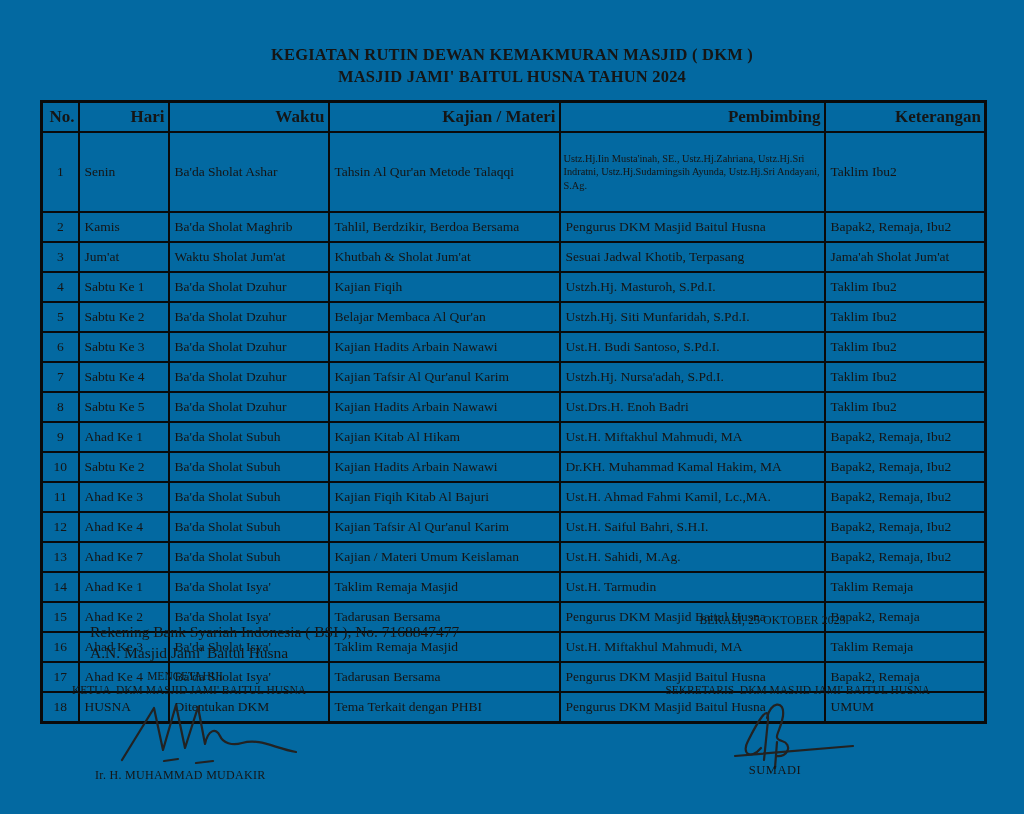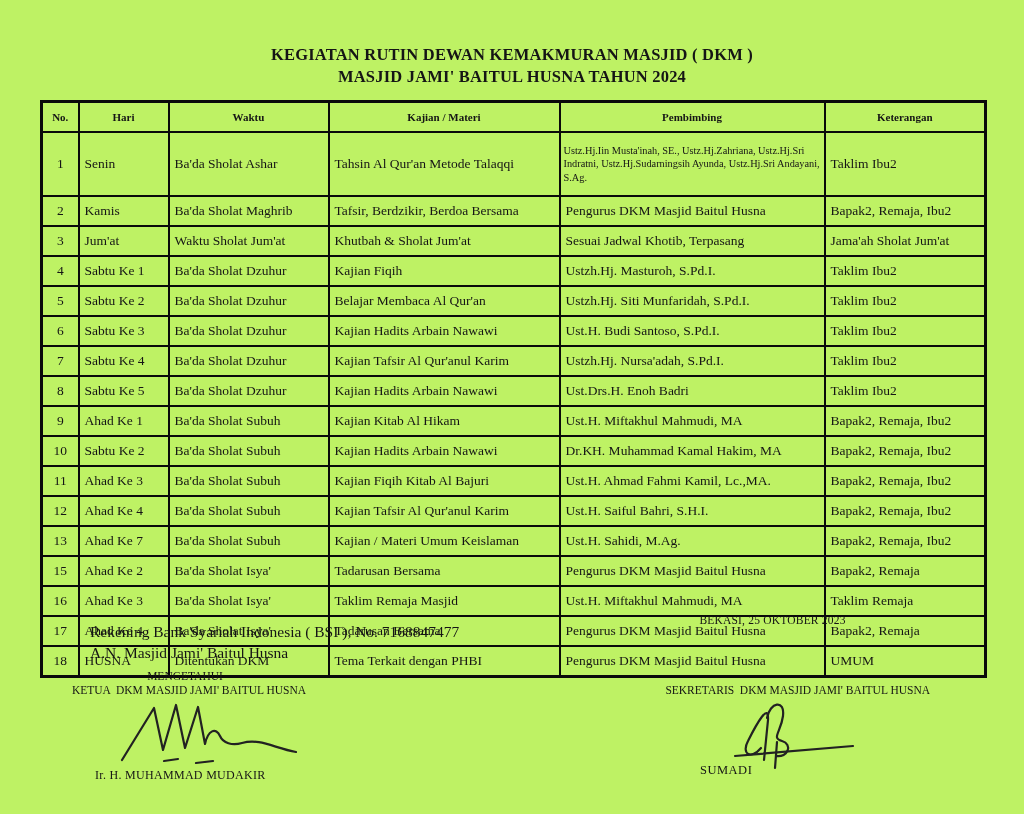--- a/index.html
+++ b/index.html
@@ -1,42 +1,42 @@
 <!DOCTYPE html>
 <html><head>
 <meta charset="utf-8">
 <style>
   html,body{margin:0;padding:0;background:#e8e8e8;}
   .page{
     position:relative;width:1024px;height:814px;margin:0 auto;
-    background:#bef264;color:#151515;
+    background:#0369a1;color:#151515;
     font-family:"Liberation Serif","DejaVu Serif",serif;
     overflow:hidden;
   }
   .title-block{position:absolute;top:44px;left:0;width:100%;text-align:center;}
   .title-line{font-weight:bold;font-size:16.5px;letter-spacing:.2px;line-height:1.35;}
 
   table.schedule{
     position:absolute;top:100px;left:40px;width:944px;
     border-collapse:collapse;table-layout:fixed;
     border:3px solid #0a0a0a;
   }
   table.schedule th{
-    border:2px solid #0a0a0a;font-size:11px;font-weight:bold;
-    text-align:center;height:26px;padding:1px 3px;
+    border:2px solid #0a0a0a;font-size:17px;font-weight:bold;
+    text-align:right;height:26px;padding:1px 3px;
   }
   table.schedule td{
     border:2px solid #0a0a0a;font-size:13.5px;
     text-align:left;padding:1px 5px;height:26px;
     overflow:hidden;white-space:nowrap;
   }
   table.schedule td.c-no{text-align:center;padding:1px 2px;}
   tbody tr:first-child{height:48px;}
   tbody tr:first-child td:nth-child(5){
-    font-size:10.3px;line-height:1.3;white-space:normal;padding:11px 3px;
+    font-size:10.3px;line-height:1.3;white-space:normal;padding:19px 3px;
   }
 
   .bank-block{position:absolute;top:622px;left:90px;width:430px;text-align:left;}
   .bank-line{font-size:15.5px;line-height:1.35;}
 
   .date-line{
     position:absolute;top:614px;left:615px;width:315px;
     text-align:center;font-size:11.5px;letter-spacing:.2px;
   }
 
@@ -45,21 +45,21 @@
   .sign-left .role{font-size:11.5px;white-space:pre-wrap;margin-left:8px;}
   .sign-right{position:absolute;top:684px;left:615px;width:315px;text-align:right;}
   .sign-right .role{font-size:11.5px;white-space:pre-wrap;}
 
   .sig-svg{position:absolute;}
   .sig-svg path{fill:none;stroke:#222;stroke-width:2.2;stroke-linecap:round;stroke-linejoin:round;}
   #sig-left-svg{top:698px;left:108px;}
   #sig-right-svg{top:694px;left:725px;}
 
   .name-left{position:absolute;top:768px;left:95px;width:250px;text-align:left;font-size:12px;letter-spacing:.3px;}
-  .name-right{position:absolute;top:763px;left:700px;width:150px;font-size:12.5px;letter-spacing:.5px;}
+  .name-right{position:absolute;top:763px;left:700px;width:150px;text-align:center;font-size:12.5px;letter-spacing:.5px;}
 </style>
 </head>
 <body>
 
 <div class="page">
 
   <div class="title-block">
     <div class="title-line">KEGIATAN RUTIN DEWAN KEMAKMURAN MASJID ( DKM )</div>
     <div class="title-line">MASJID JAMI' BAITUL HUSNA TAHUN 2024</div>
   </div>
@@ -90,21 +90,21 @@
       <td>Ba'da Sholat Ashar</td>
       <td>Tahsin Al Qur'an Metode Talaqqi</td>
       <td>Ustz.Hj.Iin Musta'inah, SE.,  Ustz.Hj.Zahriana, Ustz.Hj.Sri Indratni,  Ustz.Hj.Sudarningsih Ayunda, Ustz.Hj.Sri Andayani, S.Ag.</td>
       <td>Taklim Ibu2</td>
     </tr>
 
     <tr>
       <td class="c-no">2</td>
       <td>Kamis</td>
       <td>Ba'da Sholat Maghrib</td>
-      <td>Tafsir, Berdzikir, Berdoa Bersama</td>
+      <td>Tahlil, Berdzikir, Berdoa Bersama</td>
       <td>Pengurus DKM Masjid Baitul Husna</td>
       <td>Bapak2, Remaja, Ibu2</td>
     </tr>
 
     <tr>
       <td class="c-no">3</td>
       <td>Jum'at</td>
       <td>Waktu Sholat Jum'at</td>
       <td>Khutbah &amp; Sholat Jum'at</td>
       <td>Sesuai Jadwal Khotib, Terpasang</td>
@@ -194,20 +194,28 @@
 
     <tr>
       <td class="c-no">13</td>
       <td>Ahad Ke 7</td>
       <td>Ba'da Sholat Subuh</td>
       <td>Kajian / Materi Umum Keislaman</td>
       <td>Ust.H. Sahidi, M.Ag.</td>
       <td>Bapak2, Remaja, Ibu2</td>
     </tr>
 
+    <tr>
+      <td class="c-no">14</td>
+      <td>Ahad Ke 1</td>
+      <td>Ba'da Sholat Isya'</td>
+      <td>Taklim Remaja Masjid</td>
+      <td>Ust.H. Tarmudin</td>
+      <td>Taklim Remaja</td>
+    </tr>
 
     <tr>
       <td class="c-no">15</td>
       <td>Ahad Ke 2</td>
       <td>Ba'da Sholat Isya'</td>
       <td>Tadarusan Bersama</td>
       <td>Pengurus DKM Masjid Baitul Husna</td>
       <td>Bapak2, Remaja</td>
     </tr>
 

